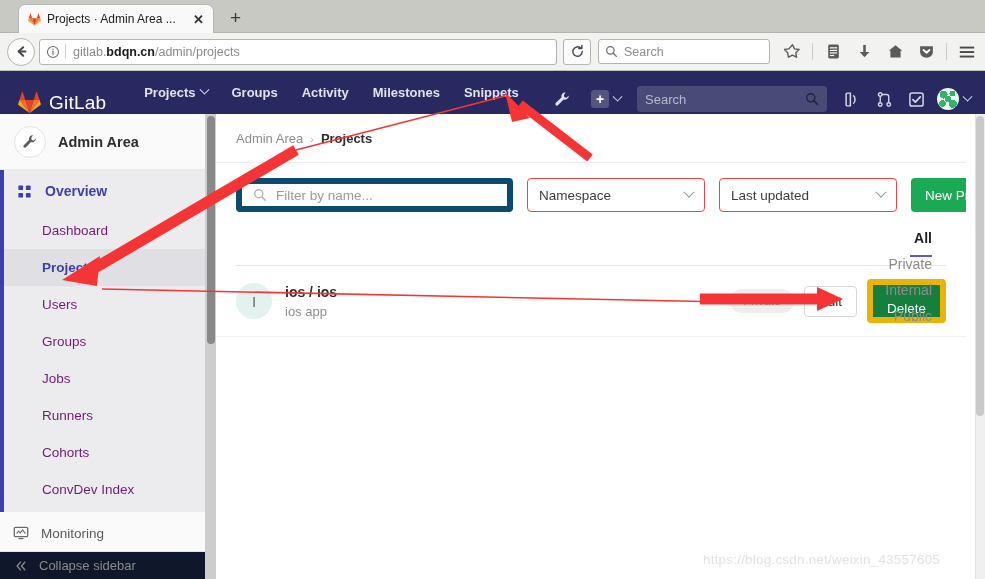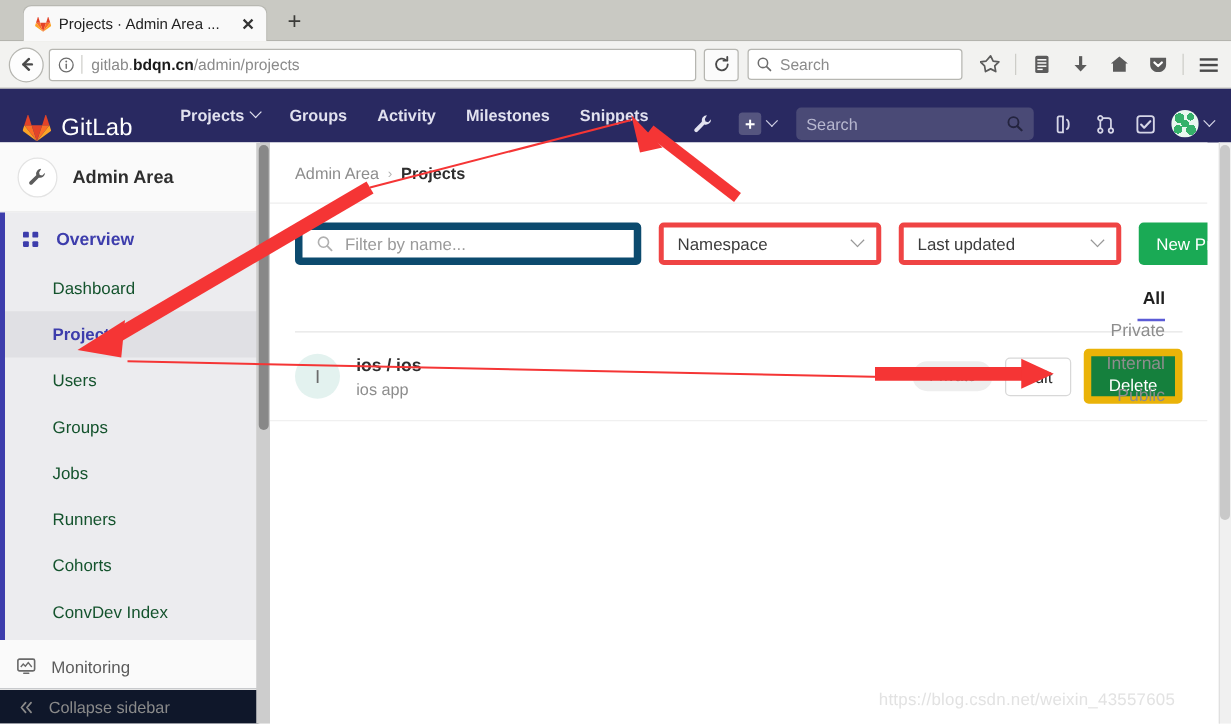--- a/index.html
+++ b/index.html
@@ -147,21 +147,21 @@
   .sb-section {
     background: #ececef; border-left: 4px solid #3d3dac;
     padding-bottom: 4px;
   }
   .sb-section-head {
     display: flex; align-items: center; gap: 13px;
     padding: 13px 0 13px 13px; cursor: pointer;
   }
   .sb-section-label { color: #3d3dac; font-size: 14px; font-weight: bold; }
   .sb-item {
-    padding: 11px 0 11px 38px; font-size: 13.5px; color: #14532d; cursor: pointer;
+    padding: 11px 0 11px 38px; font-size: 13.5px; color: #701a75; cursor: pointer;
   }
   .sb-item.active {
     color: #3d3dac; font-weight: bold; background: #e0e0e4;
   }
   .sb-bottom-item {
     display: flex; align-items: center; gap: 12px;
     padding: 13px 0 13px 13px; font-size: 13.5px; color: #5c5c5c;
     cursor: pointer; background: #fafafa;
   }
   .sb-collapse {
@@ -195,21 +195,21 @@
 
   .filter-row {
     display: flex; align-items: center; gap: 14px; padding: 15px 20px 0 20px;
   }
   .filter-input {
     flex: 0 0 277px; height: 34px; border: 6px solid #0c4a6e; border-radius: 4px;
     display: flex; align-items: center; gap: 9px; padding: 0 11px; background: #fff;
   }
   .filter-ph { font-size: 13.5px; color: #9a9a9a; }
   .dropdown {
-    height: 34px; border: 4px solid #ef4444; border-radius: 4px;
+    height: 34px; border: 1px solid #ef4444; border-radius: 4px;
     display: flex; align-items: center; justify-content: space-between;
     padding: 0 11px; background: #fff; font-size: 13.5px; color: #3c3c3c;
     cursor: pointer;
   }
   .dd-namespace { flex: 0 0 178px; }
   .dd-sort { flex: 0 0 178px; }
   .dd-chev {
     width: 8px; height: 8px; border-right: 1.5px solid #999;
     border-bottom: 1.5px solid #999; transform: rotate(45deg) translate(-2px,-2px);
   }

